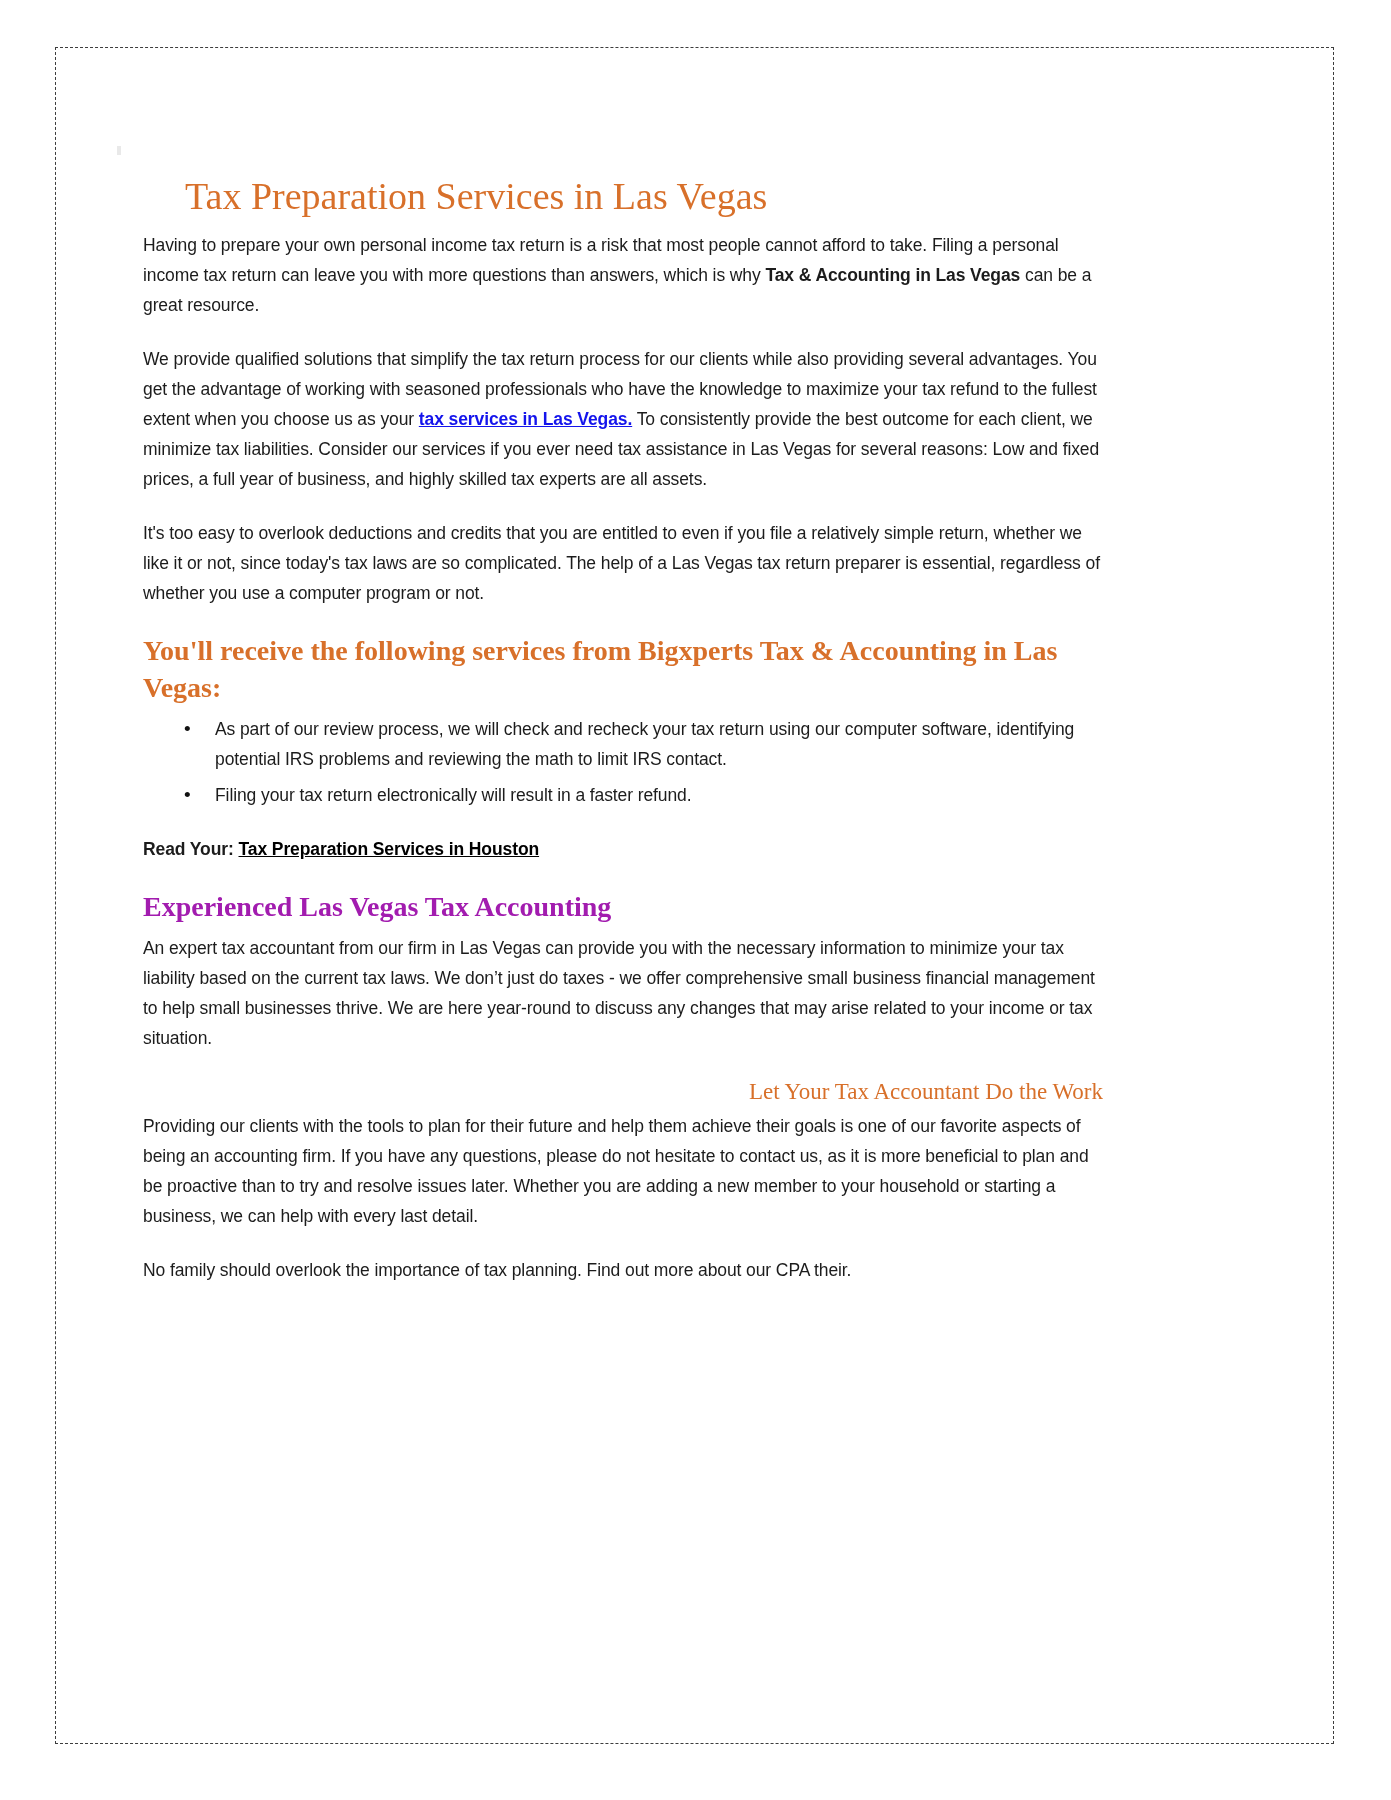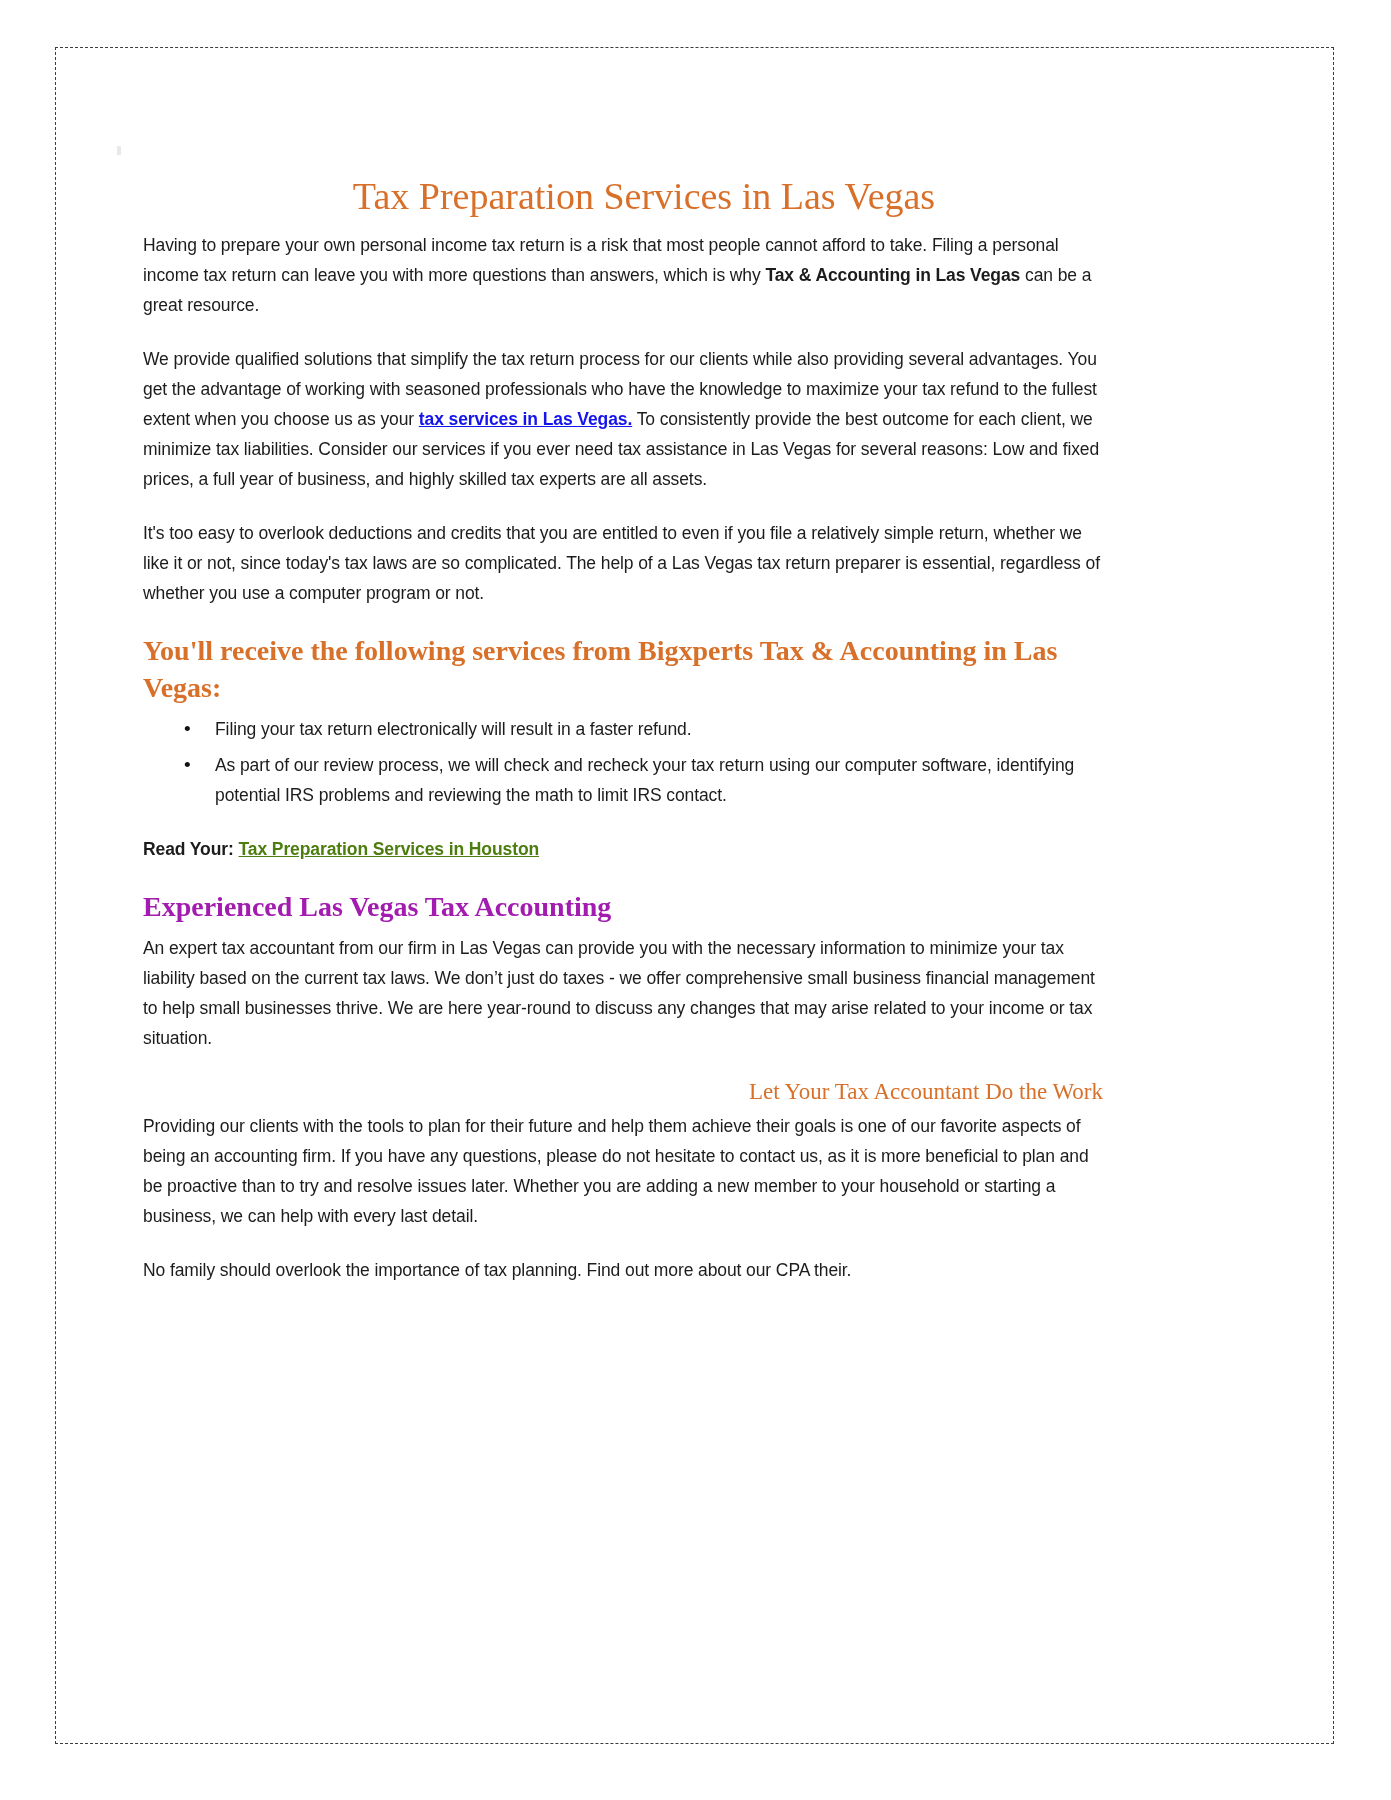--- a/index.html
+++ b/index.html
@@ -40,21 +40,20 @@
     letter-spacing: -0.1px;
   }
   .content h1 {
     font-family: "Liberation Serif", serif;
     font-weight: 400;
     font-size: 38px;
     line-height: 44px;
     margin: 24px 0 12px 0;
     padding-left: 42px;
     letter-spacing: 0;
-    text-align: center;
   }
   .content h2 {
     font-family: "Liberation Serif", serif;
     font-weight: 700;
     font-size: 28px;
     line-height: 37px;
     margin: 18px 0 8px 0;
     letter-spacing: 0;
   }
   .content h3 {
@@ -97,22 +96,22 @@
 
 <div class="page-border"></div>
 <div class="stray-mark"></div>
 <div class="content" id="document-blocks">
     <h1 style="color: rgb(216, 112, 42);"><span>Tax Preparation Services in Las Vegas</span></h1>
     <p><span>Having to prepare your own personal income tax return is a risk that most people cannot afford to take. Filing a personal income tax return can leave you with more questions than answers, which is why </span><span class="b">Tax &amp; Accounting in Las Vegas</span><span> can be a great resource.</span></p>
     <p><span>We provide qualified solutions that simplify the tax return process for our clients while also providing several advantages. You get the advantage of working with seasoned professionals who have the knowledge to maximize your tax refund to the fullest extent when you choose us as your </span><a href="#" class="lnk" style="color: rgb(20, 20, 236);">tax services in Las Vegas.</a><span> To consistently provide the best outcome for each client, we minimize tax liabilities. Consider our services if you ever need tax assistance in Las Vegas for several reasons: Low and fixed prices, a full year of business, and highly skilled tax experts are all assets.</span></p>
     <p><span>It's too easy to overlook deductions and credits that you are entitled to even if you file a relatively simple return, whether we like it or not, since today's tax laws are so complicated. The help of a Las Vegas tax return preparer is essential, regardless of whether you use a computer program or not.</span></p>
     <h2 style="color: rgb(216, 112, 42);"><span>You'll receive the following services from Bigxperts Tax &amp; Accounting in Las Vegas:</span></h2>
     <ul>
+      <li><span>As part of our review process, we will check and recheck your tax return using our computer software, identifying potential IRS problems and reviewing the math to limit IRS contact.</span></li>
       <li><span>Filing your tax return electronically will result in a faster refund.</span></li>
-      <li><span>As part of our review process, we will check and recheck your tax return using our computer software, identifying potential IRS problems and reviewing the math to limit IRS contact.</span></li>
     </ul>
-    <p><span class="b">Read Your: </span><a href="#" class="lnk" style="color: #4d7c0f;">Tax Preparation Services in Houston</a></p>
+    <p><span class="b">Read Your: </span><a href="#" class="lnk" style="color: #000000;">Tax Preparation Services in Houston</a></p>
     <h2 style="color: #a21caf;"><span>Experienced Las Vegas Tax Accounting</span></h2>
     <p><span>An expert tax accountant from our firm in Las Vegas can provide you with the necessary information to minimize your tax liability based on the current tax laws. We don’t just do taxes - we offer comprehensive small business financial management to help small businesses thrive. We are here year-round to discuss any changes that may arise related to your income or tax situation.</span></p>
     <h3 style="color: rgb(216, 112, 42); text-align: right;"><span>Let Your Tax Accountant Do the Work</span></h3>
     <p><span>Providing our clients with the tools to plan for their future and help them achieve their goals is one of our favorite aspects of being an accounting firm. If you have any questions, please do not hesitate to contact us, as it is more beneficial to plan and be proactive than to try and resolve issues later. Whether you are adding a new member to your household or starting a business, we can help with every last detail.</span></p>
     <p><span>No family should overlook the importance of tax planning. Find out more about our CPA their.</span></p>
   </div>
 
 </body></html>

